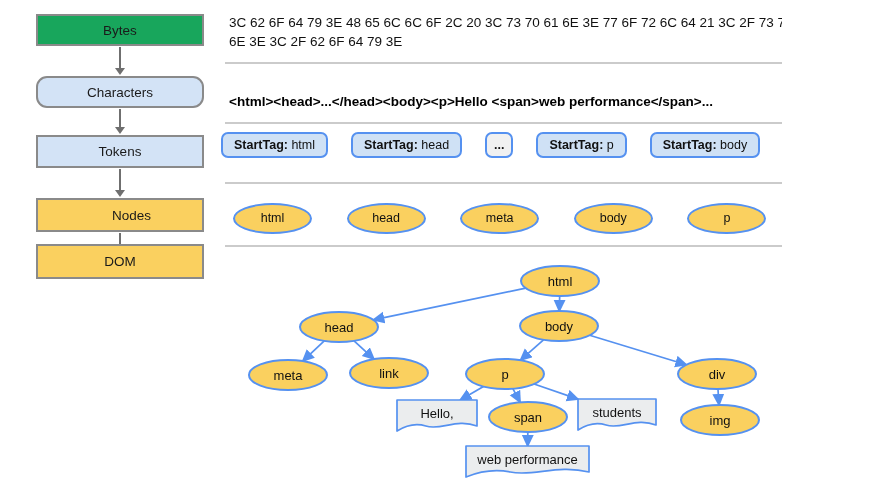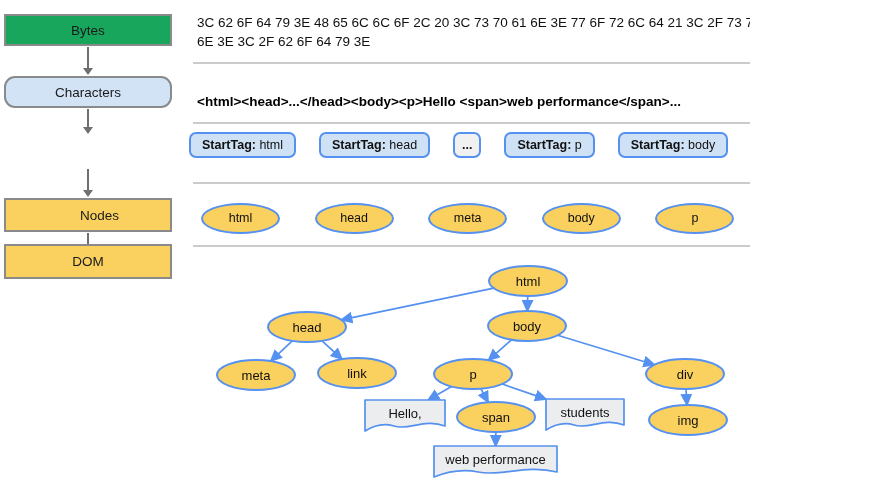--- a/index.html
+++ b/index.html
@@ -1,17 +1,17 @@
 <!DOCTYPE html>
 <html><head>
 <meta charset="utf-8">
 <style>
   html,body{margin:0;padding:0;background:#fff;}
   .canvas{position:relative;width:750px;height:497px;background:#fff;overflow:hidden;
-          font-family:"Liberation Sans","DejaVu Sans",sans-serif;color:#1a1a1a;}
+          font-family:"Liberation Sans","DejaVu Sans",sans-serif;color:#1a1a1a;margin-left:32px;}
 
   
   .stage{position:absolute;left:4px;width:168px;border:2px solid #8a8a8a;
          display:flex;align-items:center;justify-content:center;
          font-size:13.5px;box-sizing:border-box;}
   .stage-0{top:14px;height:32px;}
   .stage-1{top:76px;height:32px;border-radius:11px;}
   .stage-2{top:135px;height:33px;}
   .stage-3{top:198px;height:34px;padding-left:23px;}
   .stage-4{top:244px;height:35px;}
@@ -58,20 +58,23 @@
 <div class="canvas">
 
   <div class="stage stage-0" style="background-color: rgb(24, 166, 92);">
     <span>Bytes</span>
   </div>
   <div class="varrow arrow-0"></div>
   <div class="stage stage-1" style="background-color: rgb(211, 227, 246);">
     <span>Characters</span>
   </div>
   <div class="varrow arrow-1"></div>
+  <div class="stage stage-2" style="background-color: rgb(211, 227, 246);">
+    <span>Tokens</span>
+  </div>
   <div class="varrow arrow-2"></div>
   <div class="stage stage-3" style="background-color: rgb(250, 208, 95);">
     <span>Nodes</span>
   </div>
   <div class="varrow arrow-3"></div>
   <div class="stage stage-4" style="background-color: rgb(250, 208, 95);">
     <span>DOM</span>
   </div>
 
   <div class="bytes-text">3C 62 6F 64 79 3E 48 65 6C 6C 6F 2C 20 3C 73 70 61 6E 3E 77 6F 72 6C 64 21 3C 2F 73 70 61

